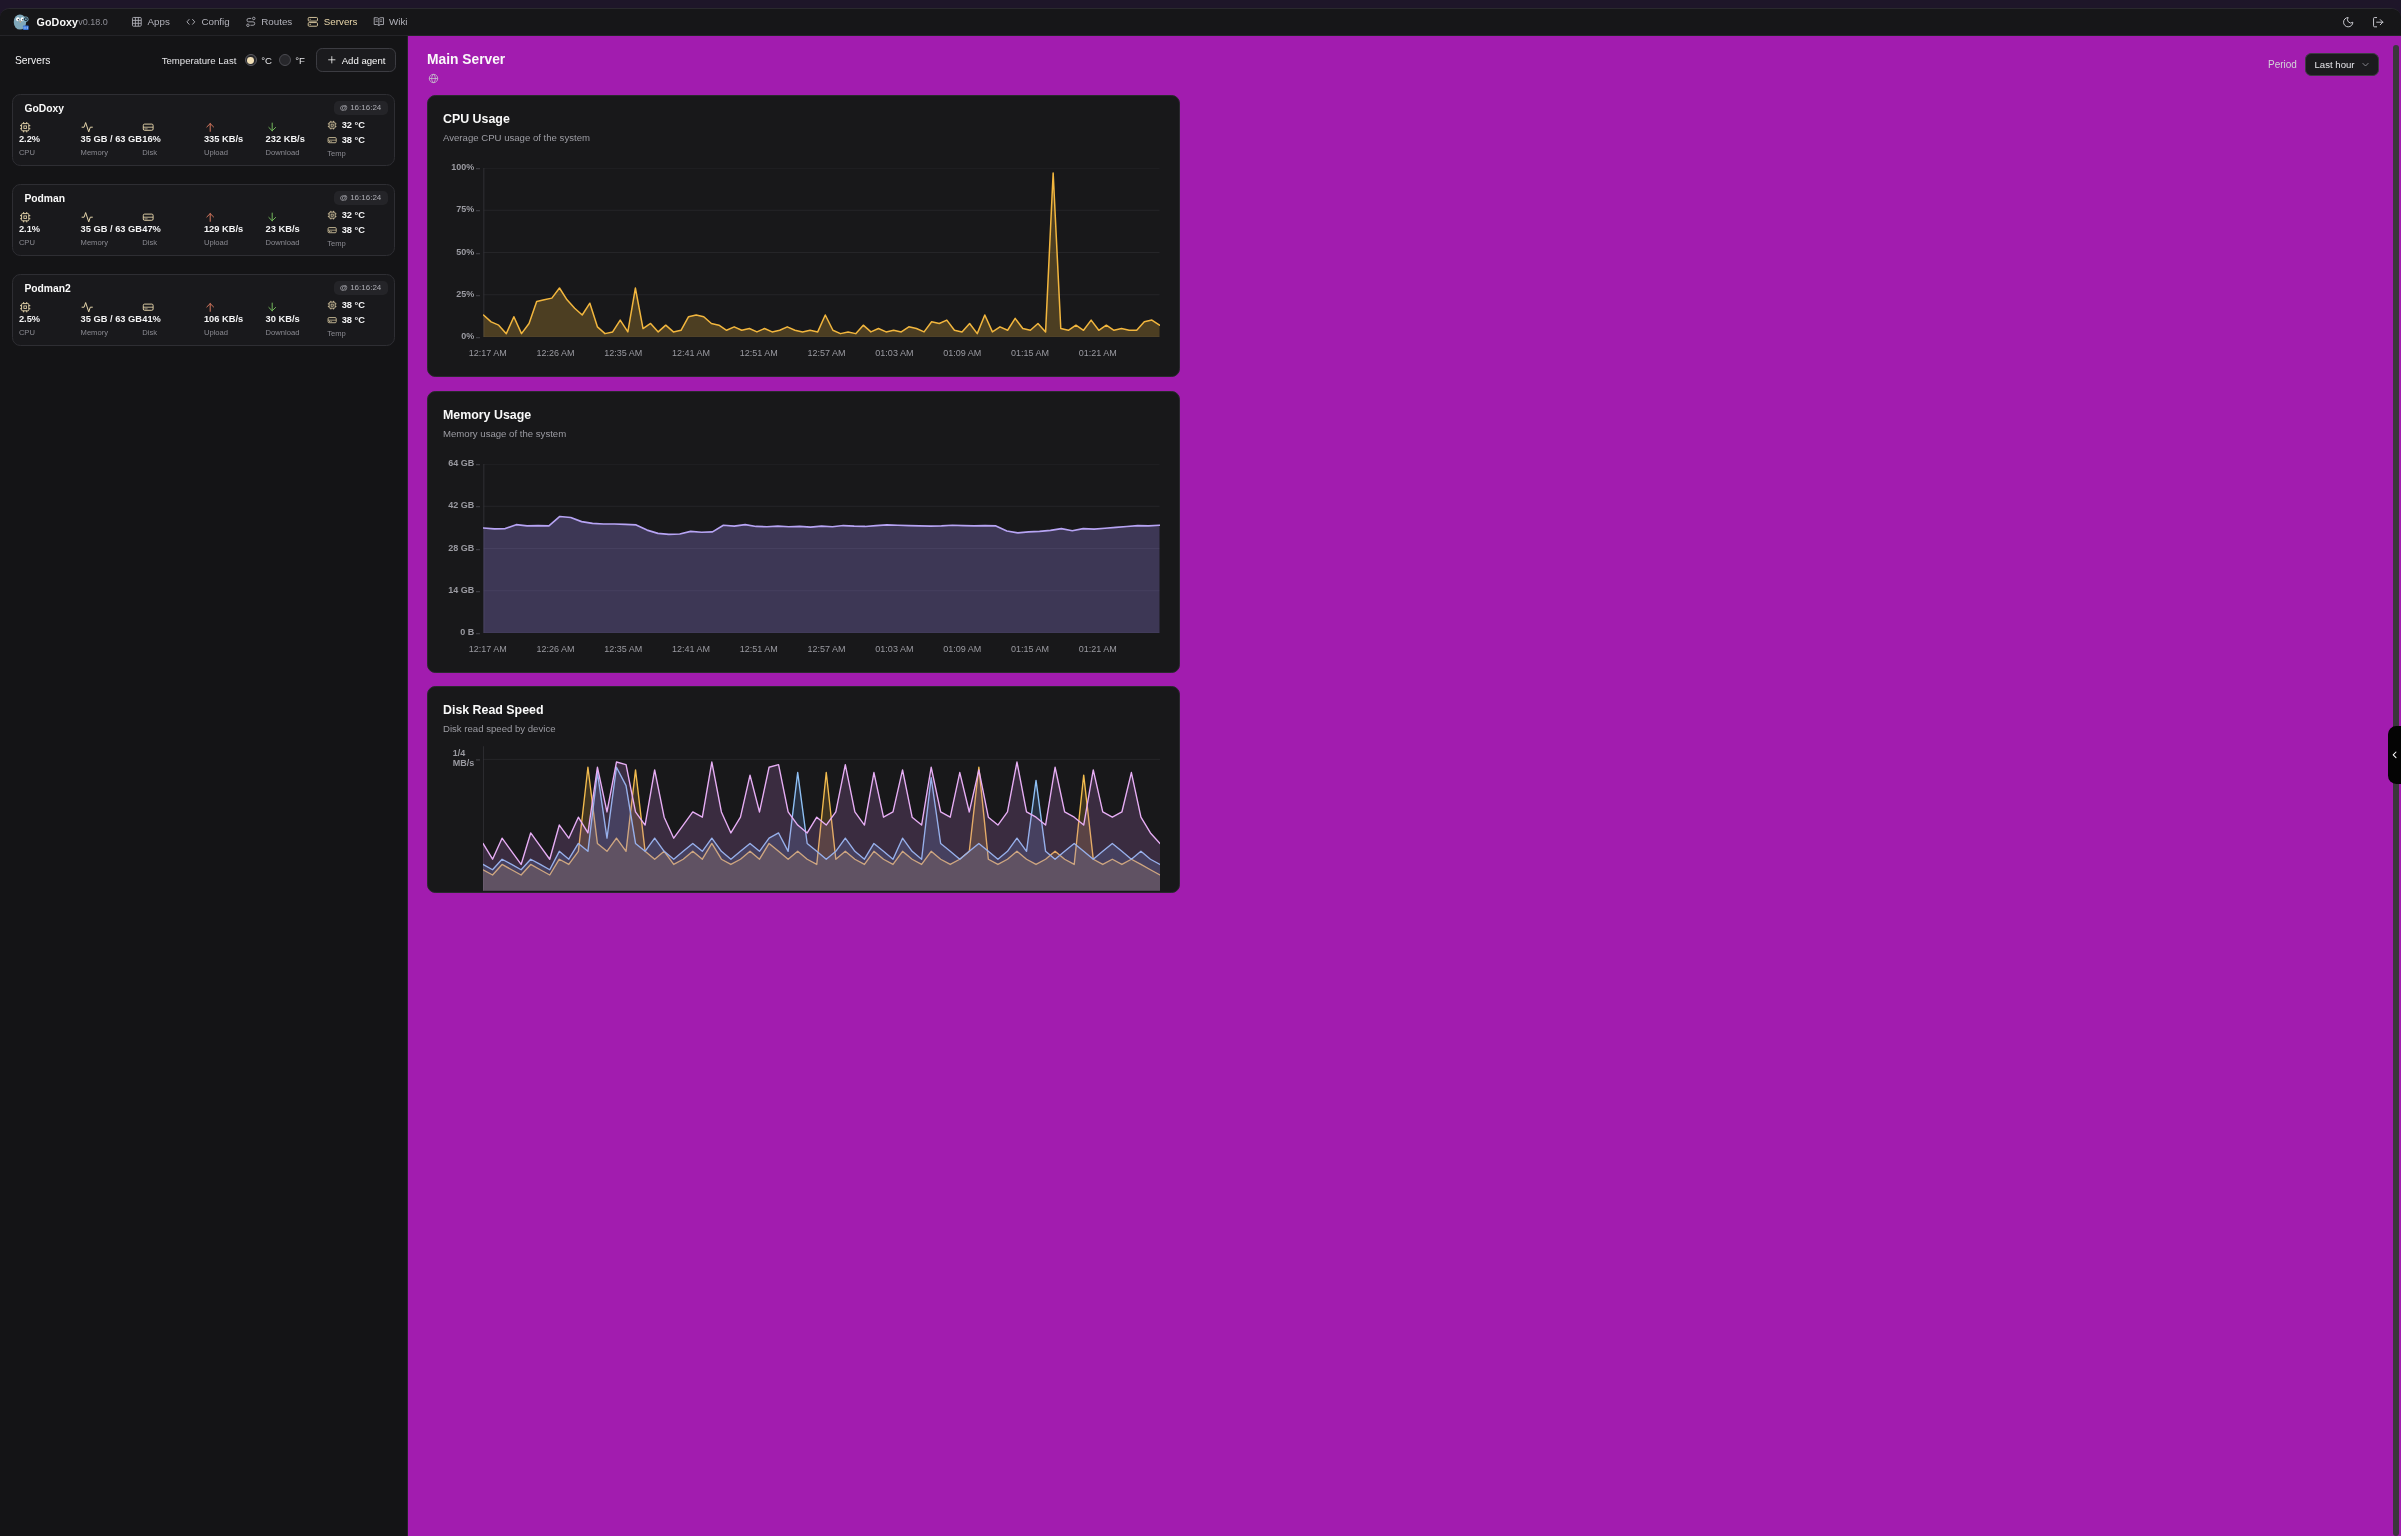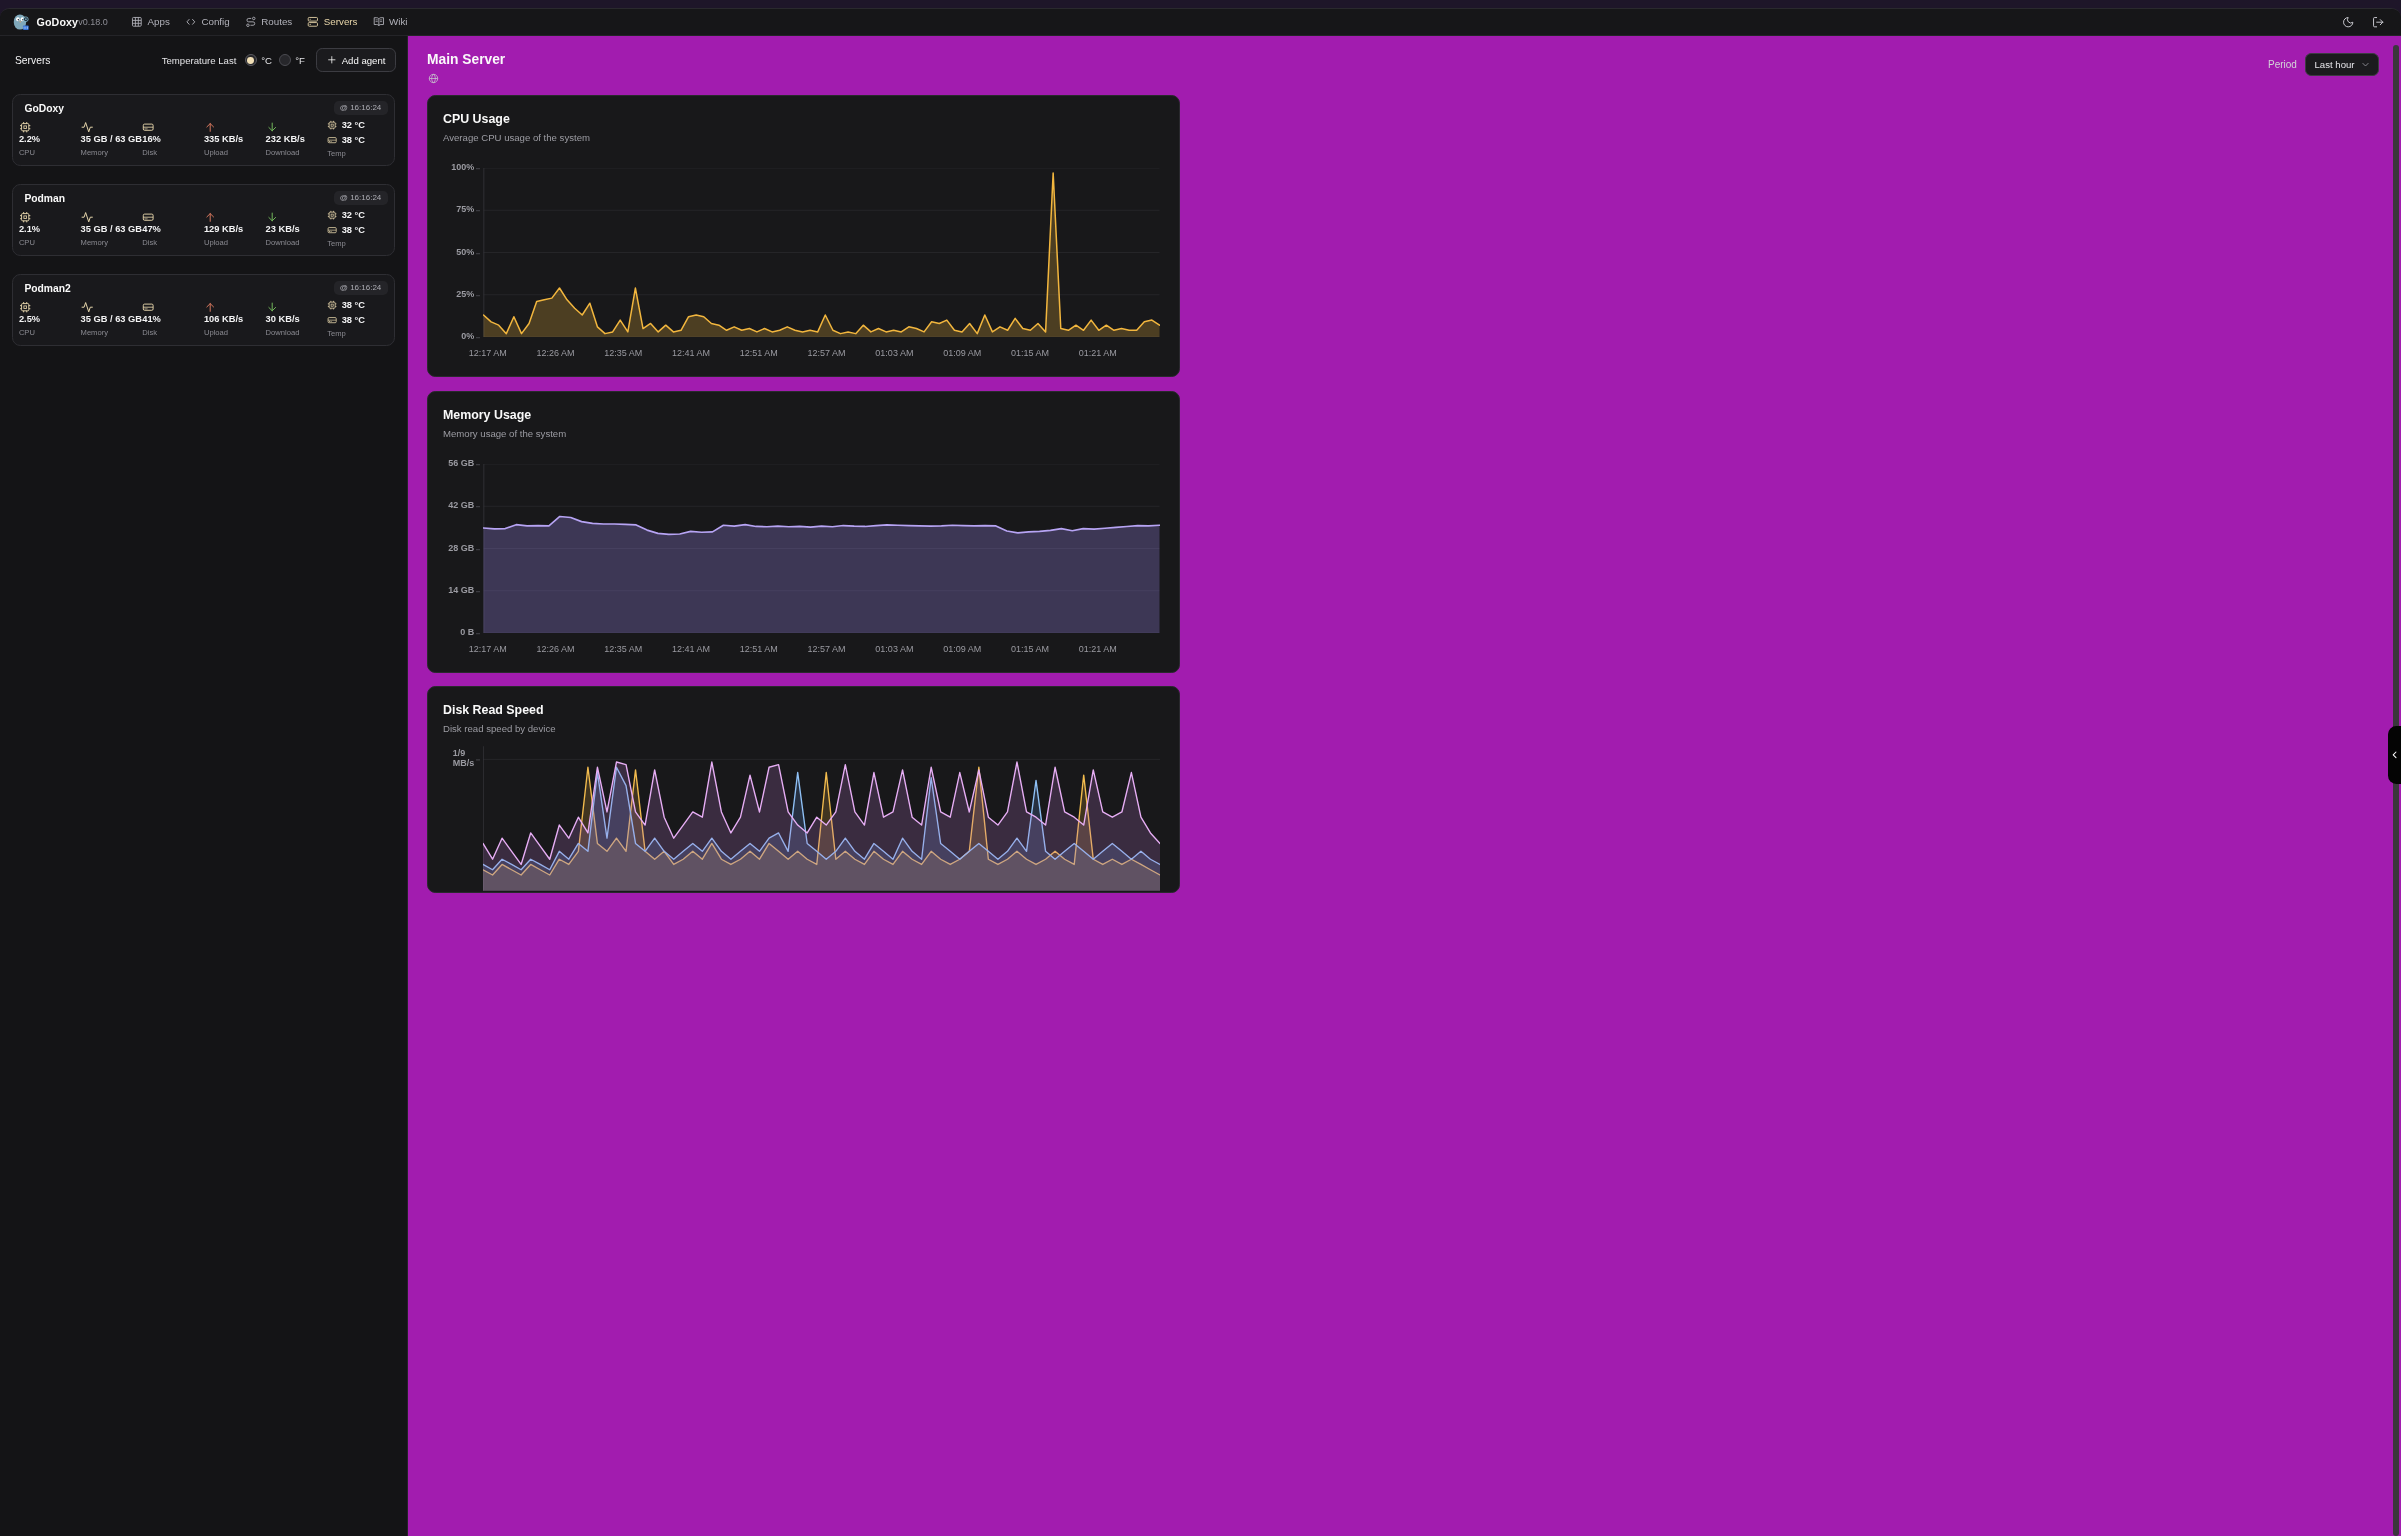--- a/index.html
+++ b/index.html
@@ -497,21 +497,21 @@
             <span class="xtick" style="left: 70.7778%;">01:09 AM</span>
             <span class="xtick" style="left: 80.7889%;">01:15 AM</span>
             <span class="xtick" style="left: 90.8%;">01:21 AM</span>
           </div>
       </section>
 
       <section class="chart-card" style="top:355px;height:282px">
         <h2 class="cc-title">Memory Usage</h2>
         <p class="cc-sub">Memory usage of the system</p>
         <div class="ylabs" style="top:72px;height:169px">
-            <span class="ytick" style="top: 0px;">56 GB</span>
+            <span class="ytick" style="top: 0px;">64 GB</span>
             <span class="ytick" style="top: 42px;">42 GB</span>
             <span class="ytick" style="top: 85px;">28 GB</span>
             <span class="ytick" style="top: 127px;">14 GB</span>
             <span class="ytick" style="top: 169px;">0 B</span>
           </div>
         <div class="plot" style="top:72px;height:169px"><svg width="677" height="169" viewBox="0 0 984 246">
               <line x1="0" y1="0" x2="984" y2="0" stroke="#2c2c2f" stroke-width="1"></line>
               <line x1="0" y1="61.5" x2="984" y2="61.5" stroke="#2c2c2f" stroke-width="1"></line>
               <line x1="0" y1="123" x2="984" y2="123" stroke="#2c2c2f" stroke-width="1"></line>
               <line x1="0" y1="184.5" x2="984" y2="184.5" stroke="#2c2c2f" stroke-width="1"></line>
@@ -531,21 +531,21 @@
             <span class="xtick" style="left: 70.7778%;">01:09 AM</span>
             <span class="xtick" style="left: 80.7889%;">01:15 AM</span>
             <span class="xtick" style="left: 90.8%;">01:21 AM</span>
           </div>
       </section>
 
       <section class="chart-card" style="top:650px;height:207px">
         <h2 class="cc-title">Disk Read Speed</h2>
         <p class="cc-sub">Disk read speed by device</p>
         <div class="ylabs" style="top:59px;height:145px">
-            <span class="ytick" style="top: 13px;">1/9
+            <span class="ytick" style="top: 13px;">1/4
 MB/s</span>
           </div>
         <div class="plot" style="top:59px;height:145px"><svg width="677" height="145" viewBox="0 0 984 210">
               <line x1="0" y1="19.090909090909093" x2="984" y2="19.090909090909093" stroke="#2c2c2f" stroke-width="1"></line>
               <line x1="0.5" y1="0" x2="0.5" y2="210" stroke="#3a3a40" stroke-width="1"></line>
               <path d="M0.0,179.5 L13.9,187.1 L27.7,171.8 L41.6,179.5 L55.4,187.1 L69.3,171.8 L83.2,179.5 L97.0,187.1 L110.9,164.2 L124.7,171.8 L138.6,152.7 L152.5,30.5 L166.3,141.3 L180.2,152.7 L194.0,133.6 L207.9,152.7 L221.7,34.4 L235.6,152.7 L249.5,164.2 L263.3,152.7 L277.2,171.8 L291.0,164.2 L304.9,152.7 L318.8,164.2 L332.6,141.3 L346.5,164.2 L360.3,171.8 L374.2,164.2 L388.1,152.7 L401.9,164.2 L415.8,141.3 L429.6,152.7 L443.5,164.2 L457.4,152.7 L471.2,164.2 L485.1,171.8 L498.9,38.2 L512.8,164.2 L526.6,152.7 L540.5,164.2 L554.4,171.8 L568.2,152.7 L582.1,164.2 L595.9,171.8 L609.8,152.7 L623.7,164.2 L637.5,171.8 L651.4,152.7 L665.2,164.2 L679.1,171.8 L693.0,164.2 L706.8,152.7 L720.7,30.5 L734.5,164.2 L748.4,171.8 L762.3,164.2 L776.1,152.7 L790.0,164.2 L803.8,171.8 L817.7,164.2 L831.5,152.7 L845.4,164.2 L859.3,171.8 L873.1,42.0 L887.0,164.2 L900.8,171.8 L914.7,164.2 L928.6,171.8 L942.4,164.2 L956.3,171.8 L970.1,179.5 L984.0,187.1 L984,210 L0,210 Z" fill="rgba(230,170,60,0.20)" stroke="none"></path>
               <path d="M0.0,179.5 L13.9,187.1 L27.7,171.8 L41.6,179.5 L55.4,187.1 L69.3,171.8 L83.2,179.5 L97.0,187.1 L110.9,164.2 L124.7,171.8 L138.6,152.7 L152.5,30.5 L166.3,141.3 L180.2,152.7 L194.0,133.6 L207.9,152.7 L221.7,34.4 L235.6,152.7 L249.5,164.2 L263.3,152.7 L277.2,171.8 L291.0,164.2 L304.9,152.7 L318.8,164.2 L332.6,141.3 L346.5,164.2 L360.3,171.8 L374.2,164.2 L388.1,152.7 L401.9,164.2 L415.8,141.3 L429.6,152.7 L443.5,164.2 L457.4,152.7 L471.2,164.2 L485.1,171.8 L498.9,38.2 L512.8,164.2 L526.6,152.7 L540.5,164.2 L554.4,171.8 L568.2,152.7 L582.1,164.2 L595.9,171.8 L609.8,152.7 L623.7,164.2 L637.5,171.8 L651.4,152.7 L665.2,164.2 L679.1,171.8 L693.0,164.2 L706.8,152.7 L720.7,30.5 L734.5,164.2 L748.4,171.8 L762.3,164.2 L776.1,152.7 L790.0,164.2 L803.8,171.8 L817.7,164.2 L831.5,152.7 L845.4,164.2 L859.3,171.8 L873.1,42.0 L887.0,164.2 L900.8,171.8 L914.7,164.2 L928.6,171.8 L942.4,164.2 L956.3,171.8 L970.1,179.5 L984.0,187.1" fill="none" stroke="#f2bb4e" stroke-width="2" stroke-linejoin="round" stroke-linecap="round"></path>
               <path d="M0.0,171.8 L13.9,179.5 L27.7,164.2 L41.6,171.8 L55.4,179.5 L69.3,164.2 L83.2,171.8 L97.0,179.5 L110.9,152.7 L124.7,164.2 L138.6,141.3 L152.5,152.7 L166.3,38.2 L180.2,133.6 L194.0,30.5 L207.9,57.3 L221.7,141.3 L235.6,152.7 L249.5,133.6 L263.3,152.7 L277.2,164.2 L291.0,152.7 L304.9,141.3 L318.8,152.7 L332.6,133.6 L346.5,152.7 L360.3,164.2 L374.2,152.7 L388.1,141.3 L401.9,152.7 L415.8,133.6 L429.6,126.0 L443.5,152.7 L457.4,38.2 L471.2,141.3 L485.1,152.7 L498.9,164.2 L512.8,152.7 L526.6,133.6 L540.5,152.7 L554.4,164.2 L568.2,141.3 L582.1,152.7 L595.9,164.2 L609.8,133.6 L623.7,152.7 L637.5,164.2 L651.4,45.8 L665.2,141.3 L679.1,152.7 L693.0,164.2 L706.8,152.7 L720.7,141.3 L734.5,152.7 L748.4,164.2 L762.3,152.7 L776.1,133.6 L790.0,152.7 L803.8,49.6 L817.7,152.7 L831.5,164.2 L845.4,152.7 L859.3,141.3 L873.1,152.7 L887.0,164.2 L900.8,152.7 L914.7,141.3 L928.6,152.7 L942.4,164.2 L956.3,152.7 L970.1,164.2 L984.0,171.8 L984,210 L0,210 Z" fill="rgba(100,150,230,0.20)" stroke="none"></path>
               <path d="M0.0,171.8 L13.9,179.5 L27.7,164.2 L41.6,171.8 L55.4,179.5 L69.3,164.2 L83.2,171.8 L97.0,179.5 L110.9,152.7 L124.7,164.2 L138.6,141.3 L152.5,152.7 L166.3,38.2 L180.2,133.6 L194.0,30.5 L207.9,57.3 L221.7,141.3 L235.6,152.7 L249.5,133.6 L263.3,152.7 L277.2,164.2 L291.0,152.7 L304.9,141.3 L318.8,152.7 L332.6,133.6 L346.5,152.7 L360.3,164.2 L374.2,152.7 L388.1,141.3 L401.9,152.7 L415.8,133.6 L429.6,126.0 L443.5,152.7 L457.4,38.2 L471.2,141.3 L485.1,152.7 L498.9,164.2 L512.8,152.7 L526.6,133.6 L540.5,152.7 L554.4,164.2 L568.2,141.3 L582.1,152.7 L595.9,164.2 L609.8,133.6 L623.7,152.7 L637.5,164.2 L651.4,45.8 L665.2,141.3 L679.1,152.7 L693.0,164.2 L706.8,152.7 L720.7,141.3 L734.5,152.7 L748.4,164.2 L762.3,152.7 L776.1,133.6 L790.0,152.7 L803.8,49.6 L817.7,152.7 L831.5,164.2 L845.4,152.7 L859.3,141.3 L873.1,152.7 L887.0,164.2 L900.8,152.7 L914.7,141.3 L928.6,152.7 L942.4,164.2 L956.3,152.7 L970.1,164.2 L984.0,171.8" fill="none" stroke="#8fc0f5" stroke-width="2" stroke-linejoin="round" stroke-linecap="round"></path>
               <path d="M0.0,141.3 L13.9,164.2 L27.7,133.6 L41.6,152.7 L55.4,171.8 L69.3,126.0 L83.2,145.1 L97.0,164.2 L110.9,114.5 L124.7,133.6 L138.6,103.1 L152.5,126.0 L166.3,30.5 L180.2,95.5 L194.0,22.9 L207.9,26.7 L221.7,95.5 L235.6,114.5 L249.5,34.4 L263.3,103.1 L277.2,133.6 L291.0,114.5 L304.9,95.5 L318.8,103.1 L332.6,22.9 L346.5,95.5 L360.3,126.0 L374.2,103.1 L388.1,42.0 L401.9,95.5 L415.8,30.5 L429.6,26.7 L443.5,95.5 L457.4,114.5 L471.2,126.0 L485.1,103.1 L498.9,114.5 L512.8,95.5 L526.6,26.7 L540.5,95.5 L554.4,114.5 L568.2,38.2 L582.1,103.1 L595.9,95.5 L609.8,34.4 L623.7,103.1 L637.5,114.5 L651.4,30.5 L665.2,95.5 L679.1,103.1 L693.0,38.2 L706.8,95.5 L720.7,34.4 L734.5,103.1 L748.4,114.5 L762.3,95.5 L776.1,22.9 L790.0,95.5 L803.8,103.1 L817.7,114.5 L831.5,30.5 L845.4,95.5 L859.3,103.1 L873.1,114.5 L887.0,34.4 L900.8,95.5 L914.7,103.1 L928.6,95.5 L942.4,38.2 L956.3,103.1 L970.1,126.0 L984.0,141.3 L984,210 L0,210 Z" fill="rgba(180,120,200,0.22)" stroke="none"></path>

